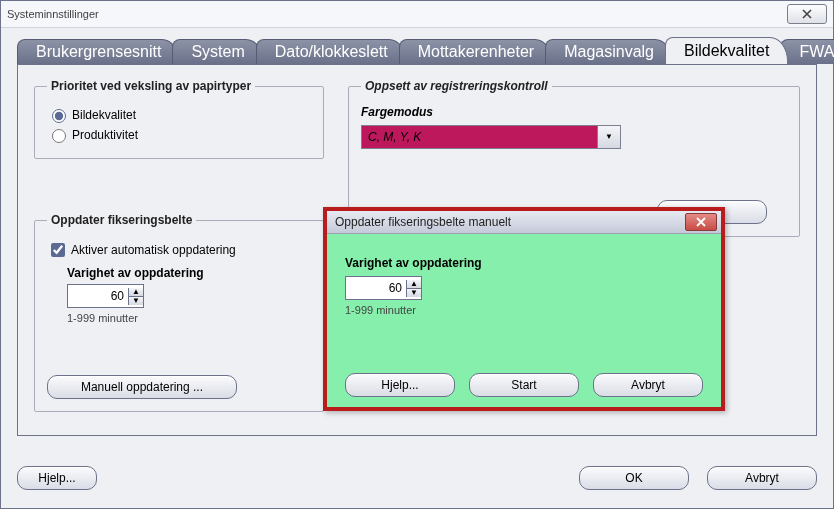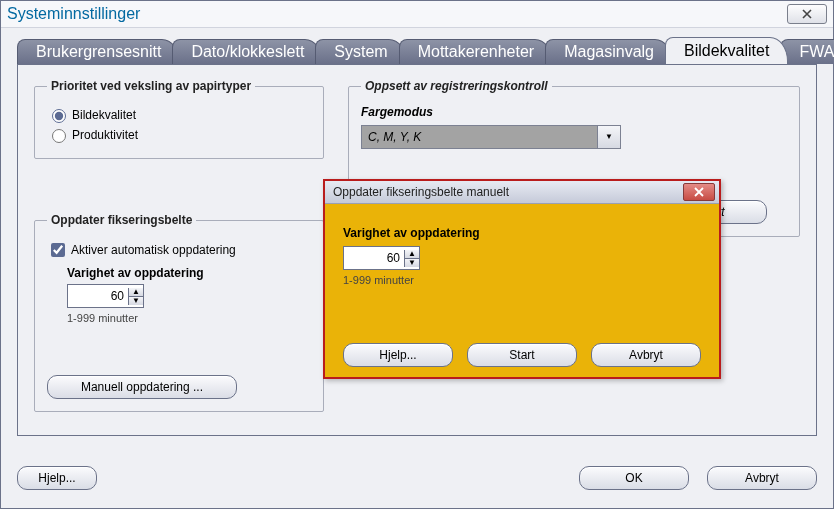--- a/index.html
+++ b/index.html
@@ -21,22 +21,22 @@
   .titlebar {
     display: flex;
     align-items: center;
     justify-content: space-between;
     padding: 2px 6px;
     background: #f6f7fa;
     border-bottom: 1px solid #d1d4de;
     height: 22px;
   }
   .titlebar-title {
-    font-size: 16px;
-    color: #0369a1;
+    font-size: 11px;
+    color: #404040;
   }
   .titlebar-close {
     width: 38px;
     height: 18px;
     border: 1px solid #7a7f8c;
     border-radius: 3px;
     background: linear-gradient(#fdfdfe, #dfe1e8);
     display: flex;
     align-items: center;
     justify-content: center;
@@ -111,21 +111,21 @@
     accent-color: #5b6a92;
     cursor: pointer;
   }
 
   .select {
     width: 260px;
     height: 24px;
     display: flex;
     align-items: center;
     border: 1px solid #7c8192;
-    background: #a3a3a3;
+    background: #be185d;
     box-sizing: border-box;
   }
   .select-text {
     flex: 1;
     padding: 0 6px;
   }
   .select-btn {
     width: 22px;
     align-self: stretch;
     border-left: 1px solid #7c8192;
@@ -176,25 +176,25 @@
   }
   .spinbtn + .spinbtn { border-top:1px solid #6b7289; }
   .tiny { font-size: 8px; line-height: 1; }
 
   .hint { font-size: 11px; color: #444; margin-top: 4px; }
 
   
   .dialog {
     position: absolute;
     left: 322px;
-    top: 178px;
+    top: 206px;
     width: 394px;
     height: 196px;
-    border: 2px solid #b91c1c;
-    background: #eab308;
+    border: 4px solid #b91c1c;
+    background: #86efac;
     box-shadow: 2px 2px 5px rgba(0,0,0,0.25);
   }
   .dialog-titlebar {
     height: 22px;
     background: linear-gradient(#e7eaf2, #c5cad9);
     border-bottom: 1px solid #9aa0b2;
     display:flex; align-items:center; justify-content:space-between;
     padding: 0 4px 0 8px;
   }
   .dialog-title { color: #222; }
@@ -249,22 +249,22 @@
     <span class="titlebar-title">Systeminnstillinger</span>
     <div class="titlebar-close">
       <svg width="14" height="10" viewBox="0 0 14 10">
         <path d="M3 1 L11 9 M11 1 L3 9" stroke="#444" stroke-width="1.6" fill="none"></path>
       </svg>
     </div>
   </div>
 
   <div class="tabs">
     <div class="tab">Brukergrensesnitt</div>
+    <div class="tab">System</div>
     <div class="tab">Dato/klokkeslett</div>
-    <div class="tab">System</div>
     <div class="tab">Mottakerenheter</div>
     <div class="tab">Magasinvalg</div>
     <div class="tab active">Bildekvalitet</div>
     <div class="tab">FWA-sensor</div>
   </div>
 
   <div class="tabpanel">
 
     <div class="layout-cols">
       <div class="col-left">

